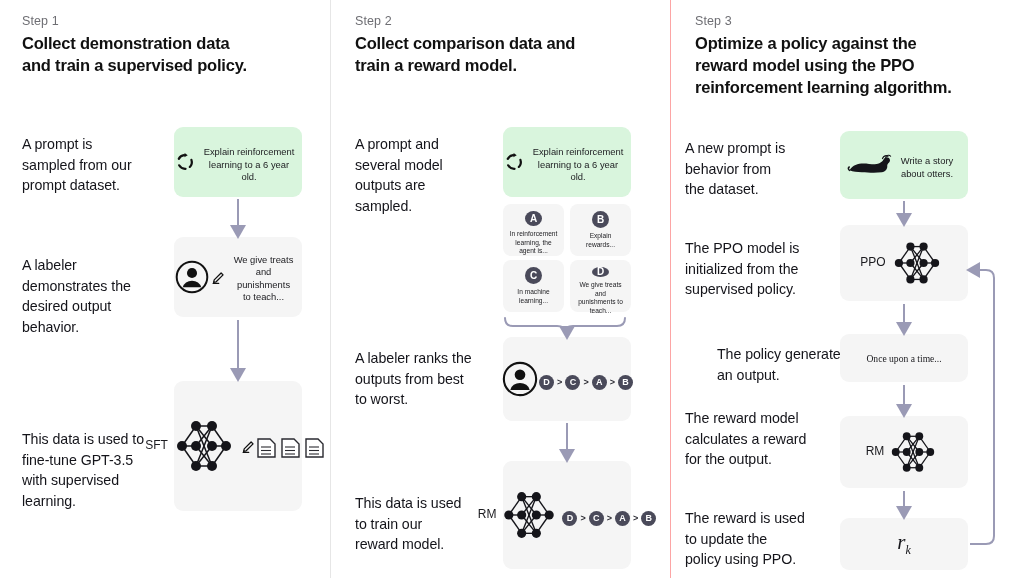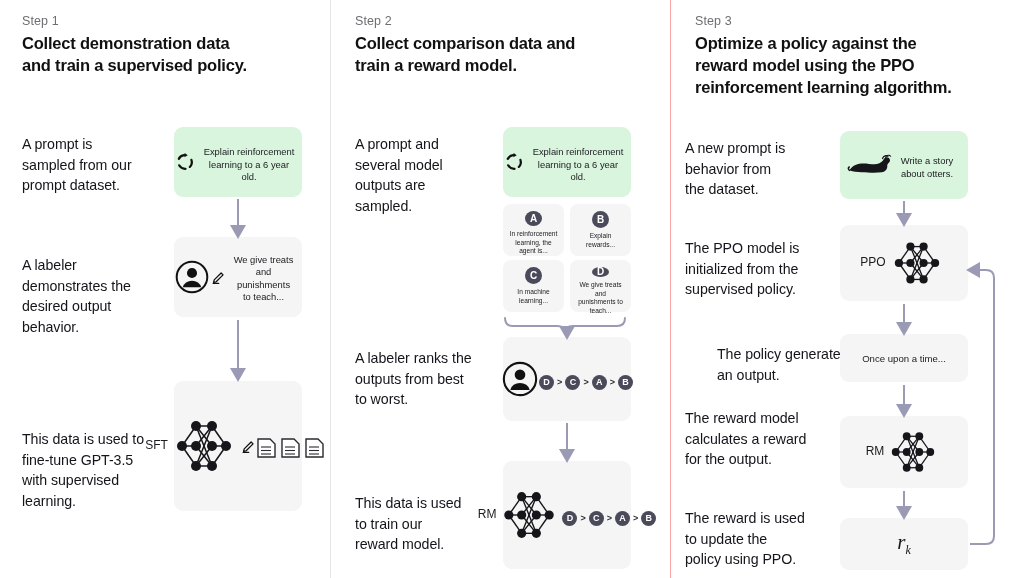--- a/index.html
+++ b/index.html
@@ -39,21 +39,21 @@
   .card{
     position:absolute;box-sizing:border-box;
     background:#f5f5f5;border-radius:9px;
     display:flex;flex-direction:row;align-items:center;justify-content:center;
   }
   .card.green{background:#d9f5dd;}
   .card-text{
     font-size:9.4px;line-height:1.32;text-align:center;color:#1b1b1f;
     padding:0 7px;white-space:pre-line;
   }
-  .card-cap{font-size:9.6px;color:#1b1b1f;text-align:center;}
+  .card-cap{font-size:9.6px;color:#1b1b1f;text-align:center;font-family:Liberation Serif, serif;}
   .big-label{font-size:12px;color:#1b1b1f;margin-bottom:2px;}
 
   
   .opt{
     position:absolute;box-sizing:border-box;background:#f5f5f5;border-radius:8px;
     display:flex;flex-direction:column;align-items:center;padding-top:7px;
   }
   .badge{
     width:17px;height:17px;border-radius:50%;background:#4a4a5a;color:#fff;
     font-size:10px;font-weight:bold;display:flex;align-items:center;justify-content:center;

